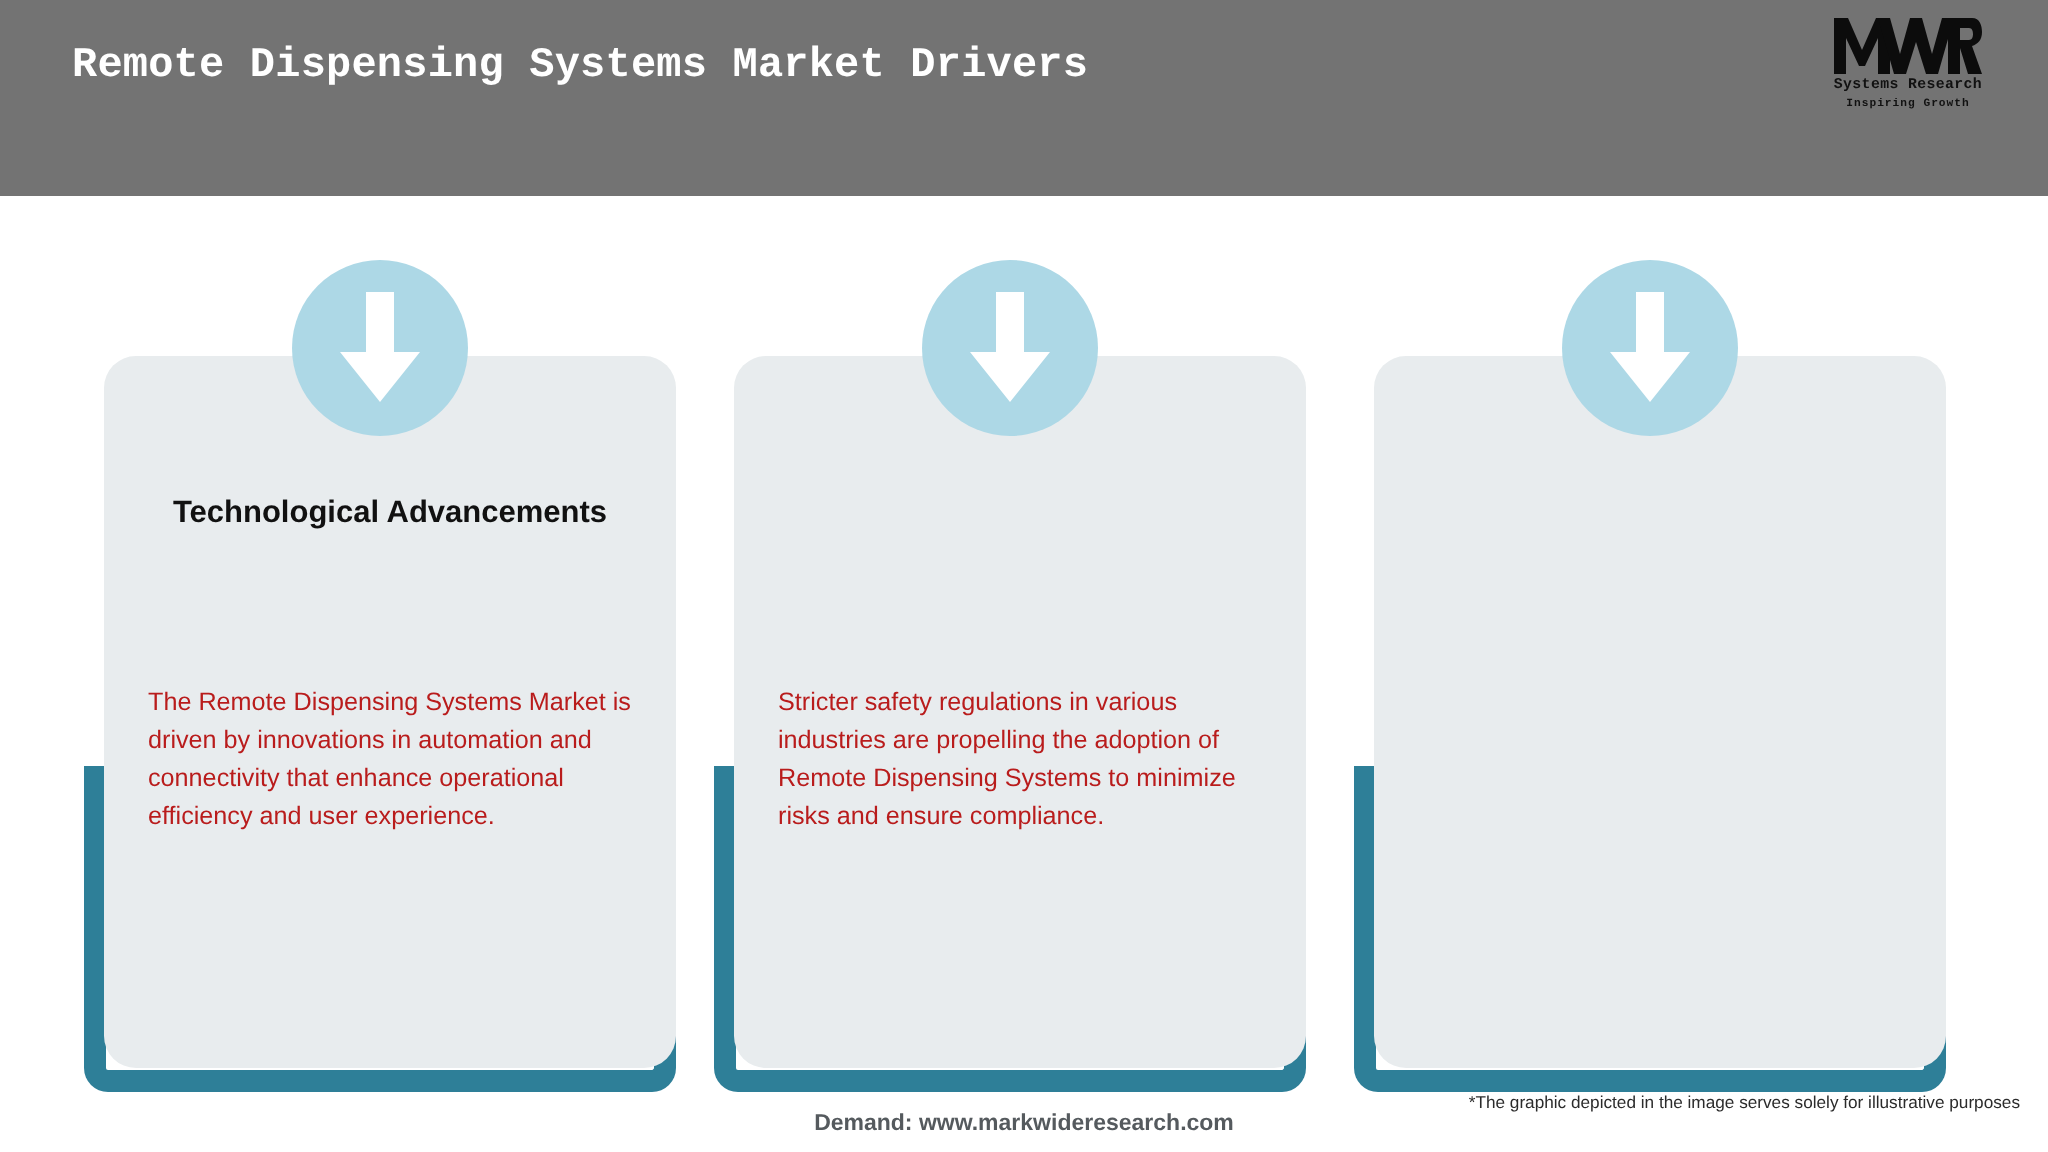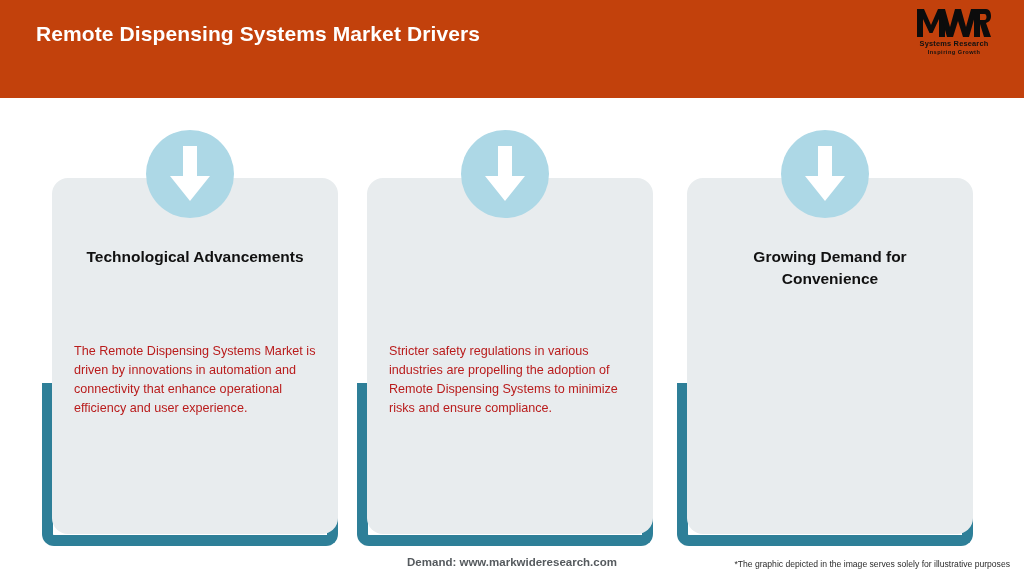--- a/index.html
+++ b/index.html
@@ -15,21 +15,22 @@
     font-family: "Liberation Sans", sans-serif;
     -webkit-font-smoothing: antialiased;
   }
 
   
   .header {
     position: absolute;
     left: 0; top: 0;
     width: 1024px;
     height: 98px;
-    background: #c2410c;
+    background: #737373;
+    font-family: Liberation Mono, monospace;
   }
   .header-title {
     position: absolute;
     left: 36px;
     top: 22px;
     font-size: 21px;
     font-weight: bold;
     color: #ffffff;
     letter-spacing: 0.1px;
     white-space: nowrap;
@@ -163,21 +164,20 @@
     font-weight: bold;
     color: #555a5e;
   }
   .footer-note {
     position: absolute;
     right: 14px;
     top: 546px;
     font-size: 8.6px;
     color: #2b2b2b;
     white-space: nowrap;
-    margin-top: 13px;
   }
 </style>
 </head>
 <body>
 
 <div class="header">
   <div class="header-title">Remote Dispensing Systems Market Drivers</div>
 
   <div class="logo">
     <svg class="logo-mark" width="74" height="30" viewBox="0 0 74 30">
@@ -216,21 +216,20 @@
     <div class="arrow-badge">
       <svg width="42" height="56" viewBox="0 0 42 56">
         <polygon points="14,0 28,0 28,30 41,30 21,55 1,30 14,30" fill="#FFFFFF"></polygon>
       </svg>
     </div>
   </div>
 
   <div class="card-wrap c3">
     <div class="card-frame"></div>
     <div class="card">
-      <div class="card-title">Growing Demand for Convenience</div>
     </div>
     <div class="arrow-badge">
       <svg width="42" height="56" viewBox="0 0 42 56">
         <polygon points="14,0 28,0 28,30 41,30 21,55 1,30 14,30" fill="#FFFFFF"></polygon>
       </svg>
     </div>
   </div>
 
 </div>
 

